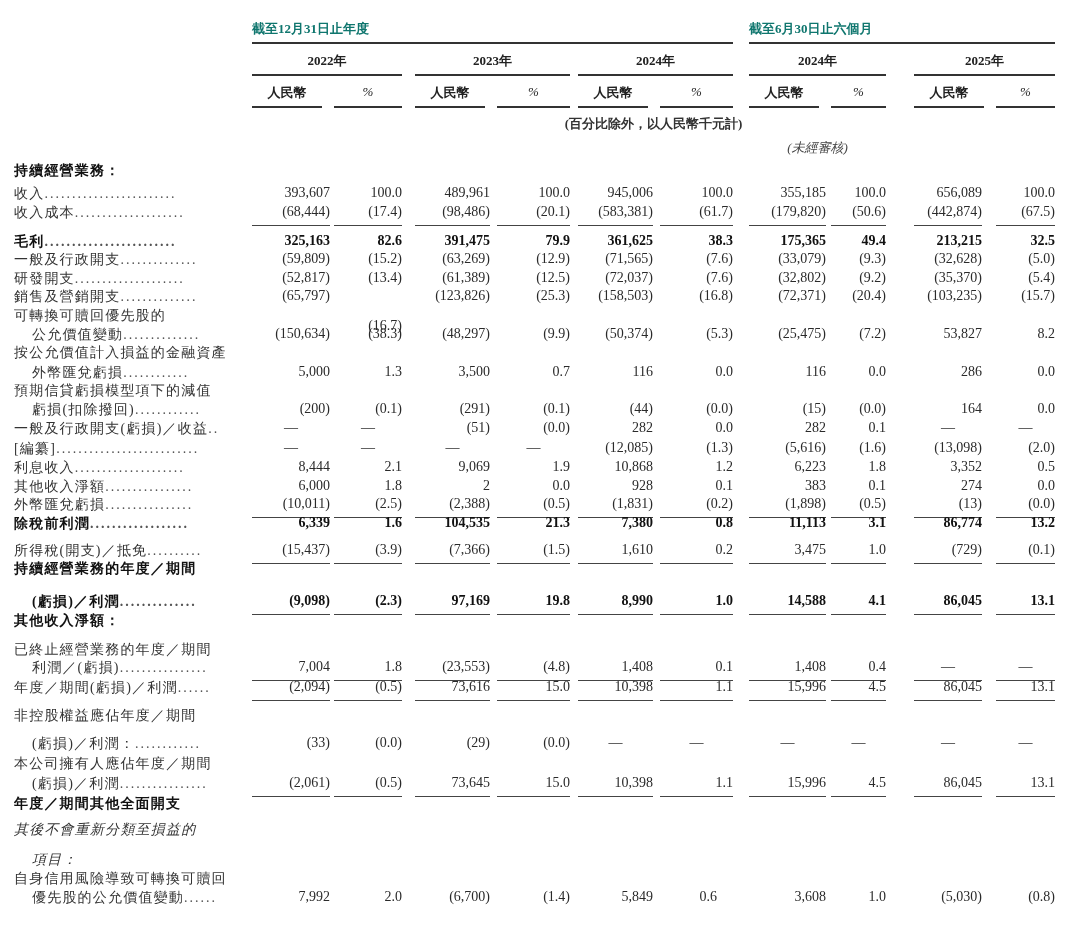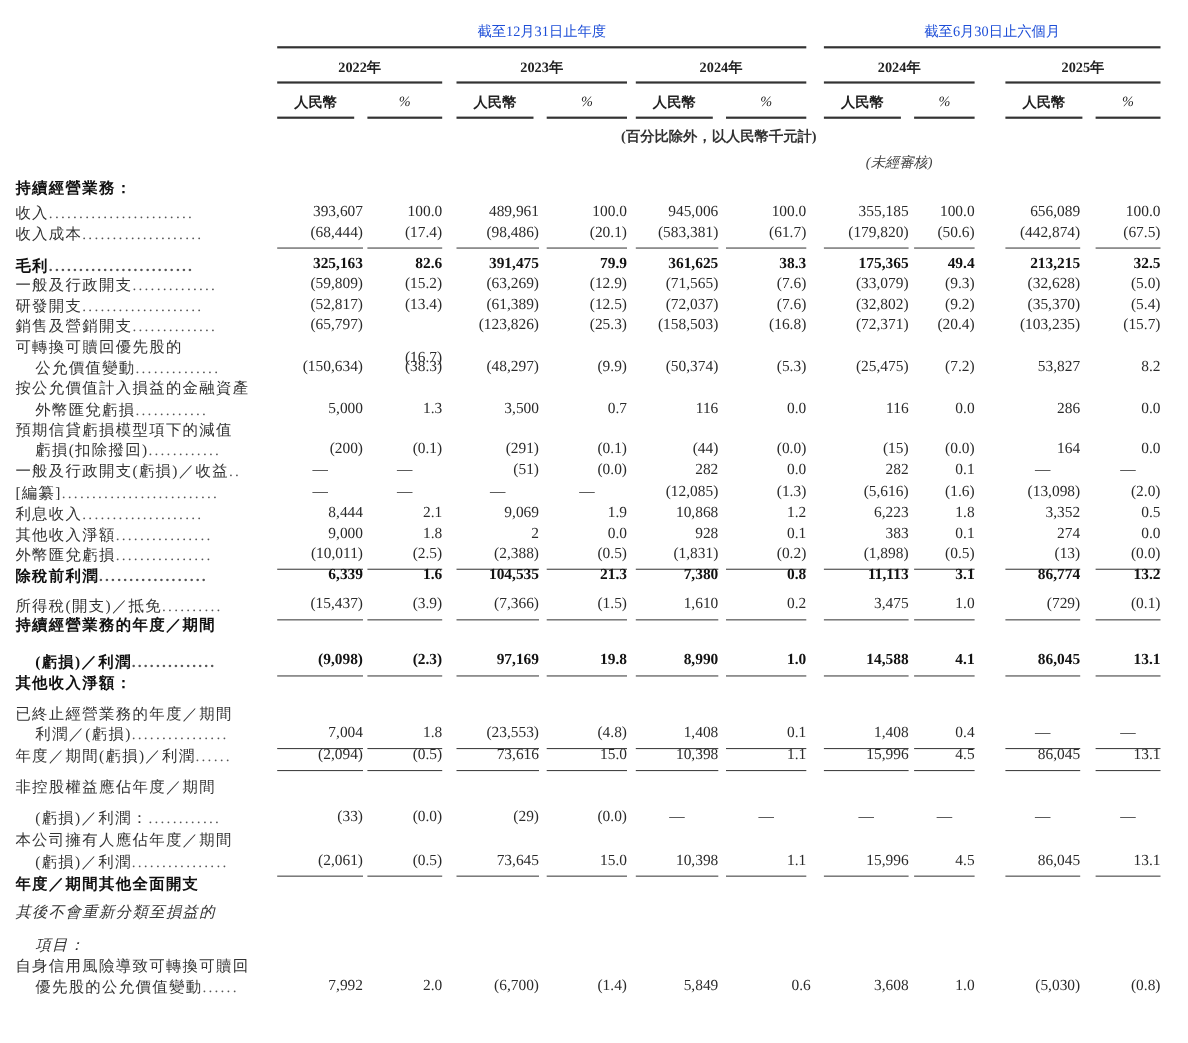--- a/index.html
+++ b/index.html
@@ -1,18 +1,18 @@
 <!DOCTYPE html>
 <html><head>
 <meta charset="utf-8">
 <style>
   html, body { margin:0; padding:0; background:#fff; }
   body { width:1080px; height:948px; position:relative; overflow:hidden;
          font-family:"Liberation Serif","DejaVu Serif",serif; color:#2a2a2a; font-size:14px; }
-  .hdr-group { position:absolute; text-align:center; font-weight:normal; font-size:13px; color:#1d4ed8; }
+  .hdr-group { position:absolute; font-weight:bold; font-size:13px; color:#0f766e; }
   .rule { position:absolute; height:0; border-top:2px solid #333; }
   .rule-thin { position:absolute; height:0; border-top:1.2px solid #444; }
   .subhdr { position:absolute; text-align:center; font-size:13px; font-weight:bold; color:#222; }
   .note { position:absolute; text-align:center; font-size:13px; font-weight:bold; color:#333; }
   .unaud { position:absolute; text-align:center; font-size:13px; font-style:italic; color:#444; }
   .row { position:absolute; left:0; width:1080px; height:18px; }
   .lbl { position:absolute; left:14px; width:226px; white-space:nowrap; overflow:hidden; font-size:14px; color:#333; letter-spacing:1.2px; }
   .lbl.indent { left:32px; width:208px; }
   .lbl.bold { font-weight:bold; color:#111; }
   .lbl.italic { font-style:italic; }
@@ -241,21 +241,21 @@
       <div class="cell" style="left: 497px; width: 73px;">1.9</div>
       <div class="cell" style="left: 578px; width: 75px;">10,868</div>
       <div class="cell" style="left: 660px; width: 73px;">1.2</div>
       <div class="cell" style="left: 749px; width: 77px;">6,223</div>
       <div class="cell" style="left: 831px; width: 55px;">1.8</div>
       <div class="cell" style="left: 914px; width: 68px;">3,352</div>
       <div class="cell" style="left: 996px; width: 59px;">0.5</div>
     </div>
     <div class="row" style="top: 478px;">
       <div class="lbl"><span>其他收入淨額</span><span class="dots">................</span></div>
-      <div class="cell" style="left: 252px; width: 78px;">9,000</div>
+      <div class="cell" style="left: 252px; width: 78px;">6,000</div>
       <div class="cell" style="left: 334px; width: 68px;">1.8</div>
       <div class="cell" style="left: 415px; width: 75px;">2</div>
       <div class="cell" style="left: 497px; width: 73px;">0.0</div>
       <div class="cell" style="left: 578px; width: 75px;">928</div>
       <div class="cell" style="left: 660px; width: 73px;">0.1</div>
       <div class="cell" style="left: 749px; width: 77px;">383</div>
       <div class="cell" style="left: 831px; width: 55px;">0.1</div>
       <div class="cell" style="left: 914px; width: 68px;">274</div>
       <div class="cell" style="left: 996px; width: 59px;">0.0</div>
     </div>
@@ -450,19 +450,19 @@
     <div class="row" style="top: 870px;">
       <div class="lbl"><span>自身信用風險導致可轉換可贖回</span></div>
     </div>
     <div class="row" style="top: 889px;">
       <div class="lbl indent"><span>優先股的公允價值變動</span><span class="dots">......</span></div>
       <div class="cell" style="left: 252px; width: 78px;">7,992</div>
       <div class="cell" style="left: 334px; width: 68px;">2.0</div>
       <div class="cell" style="left: 415px; width: 75px;">(6,700)</div>
       <div class="cell" style="left: 497px; width: 73px;">(1.4)</div>
       <div class="cell" style="left: 578px; width: 75px;">5,849</div>
-      <div class="cell" style="left: 664px; width: 73px;">0.6</div>
+      <div class="cell" style="left: 644px; width: 73px;">0.6</div>
       <div class="cell" style="left: 749px; width: 77px;">3,608</div>
       <div class="cell" style="left: 831px; width: 55px;">1.0</div>
       <div class="cell" style="left: 914px; width: 68px;">(5,030)</div>
       <div class="cell" style="left: 996px; width: 59px;">(0.8)</div>
     </div>
   </div>
 
 </body></html>

